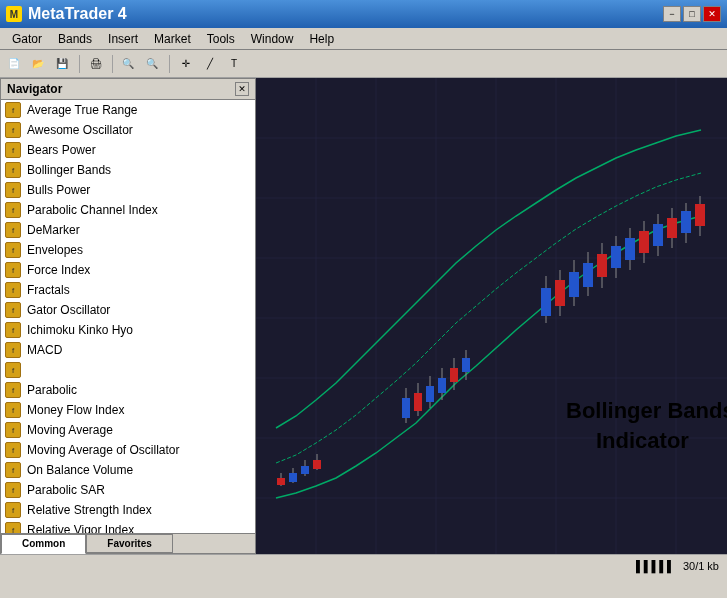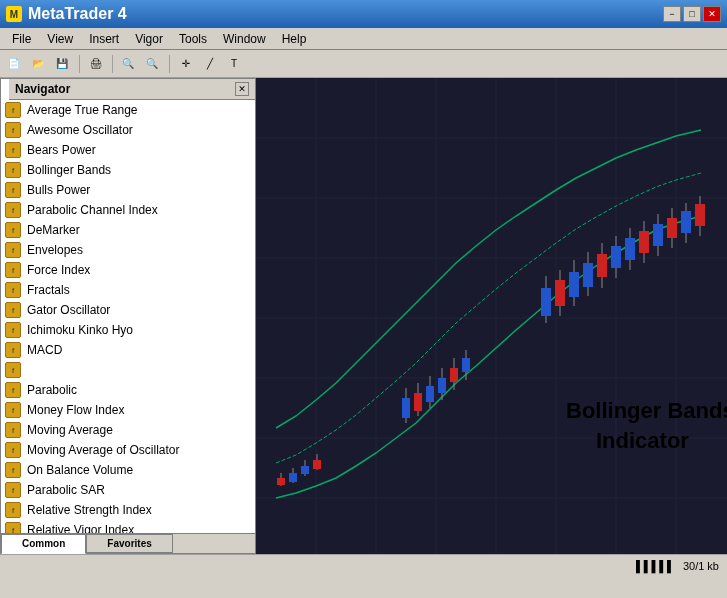--- a/index.html
+++ b/index.html
@@ -120,21 +120,20 @@
       flex-direction: column;
       height: 100%;
     }
     .navigator-header {
       background: #d4d0c8;
       border-bottom: 1px solid #808080;
       padding: 3px 6px;
       display: flex;
       align-items: center;
       justify-content: space-between;
-      margin-left: 8px;
     }
     .navigator-title {
       font-size: 12px;
       font-weight: bold;
     }
     .nav-close-btn {
       width: 14px;
       height: 14px;
       background: #d4d0c8;
       border: 1px solid #808080;
@@ -235,24 +234,24 @@
     <span class="title-text">MetaTrader 4</span>
   </div>
   <div class="title-bar-buttons">
     <div class="tb-btn">−</div>
     <div class="tb-btn">□</div>
     <div class="tb-btn close-btn">✕</div>
   </div>
 </div>
 
 <div class="menu-bar">
-  <span class="menu-item">File</span>
-  <span class="menu-item">View</span>
+  <span class="menu-item">Gator</span>
+  <span class="menu-item">Bands</span>
   <span class="menu-item">Insert</span>
-  <span class="menu-item">Vigor</span>
+  <span class="menu-item">Market</span>
   <span class="menu-item">Tools</span>
   <span class="menu-item">Window</span>
   <span class="menu-item">Help</span>
 </div>
 
 <div class="toolbar">
   <div class="toolbar-btn">📄</div>
   <div class="toolbar-btn">📂</div>
   <div class="toolbar-btn">💾</div>
   <div class="toolbar-sep"></div>

